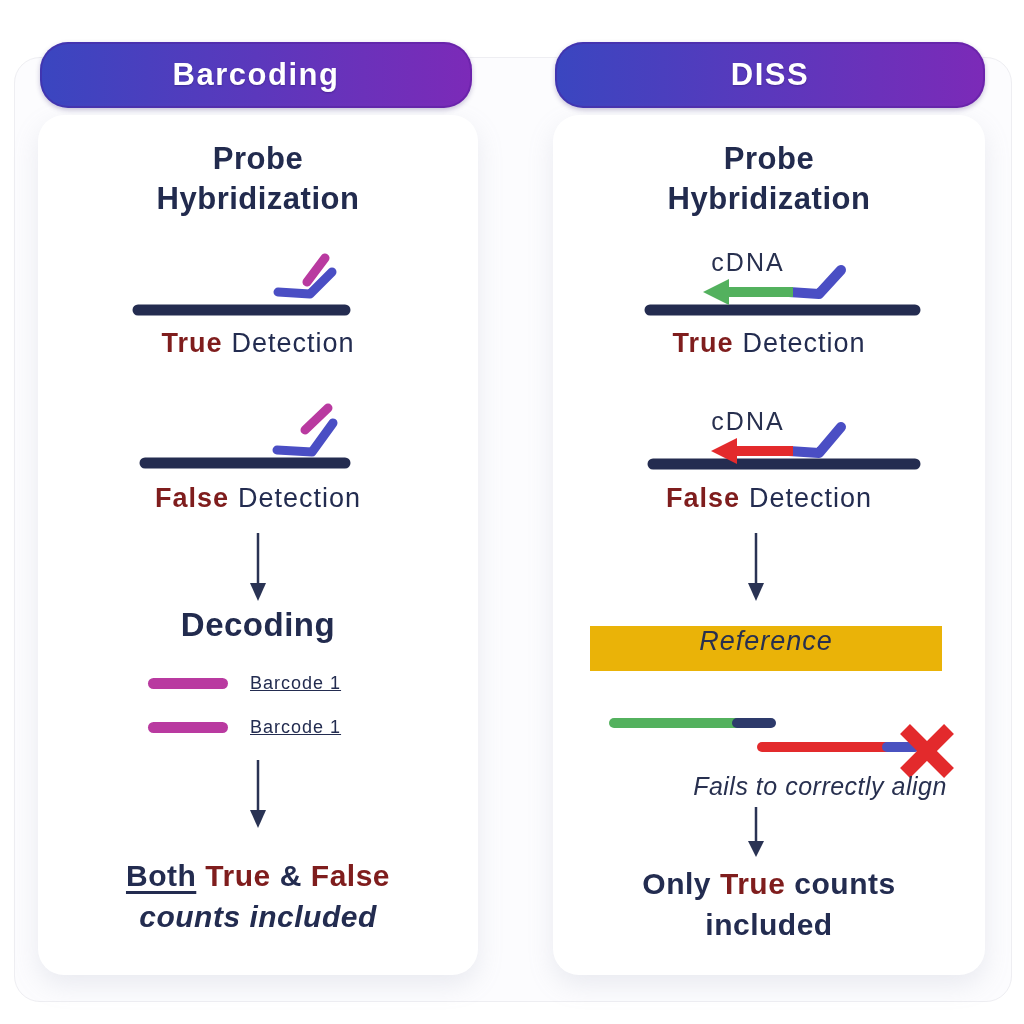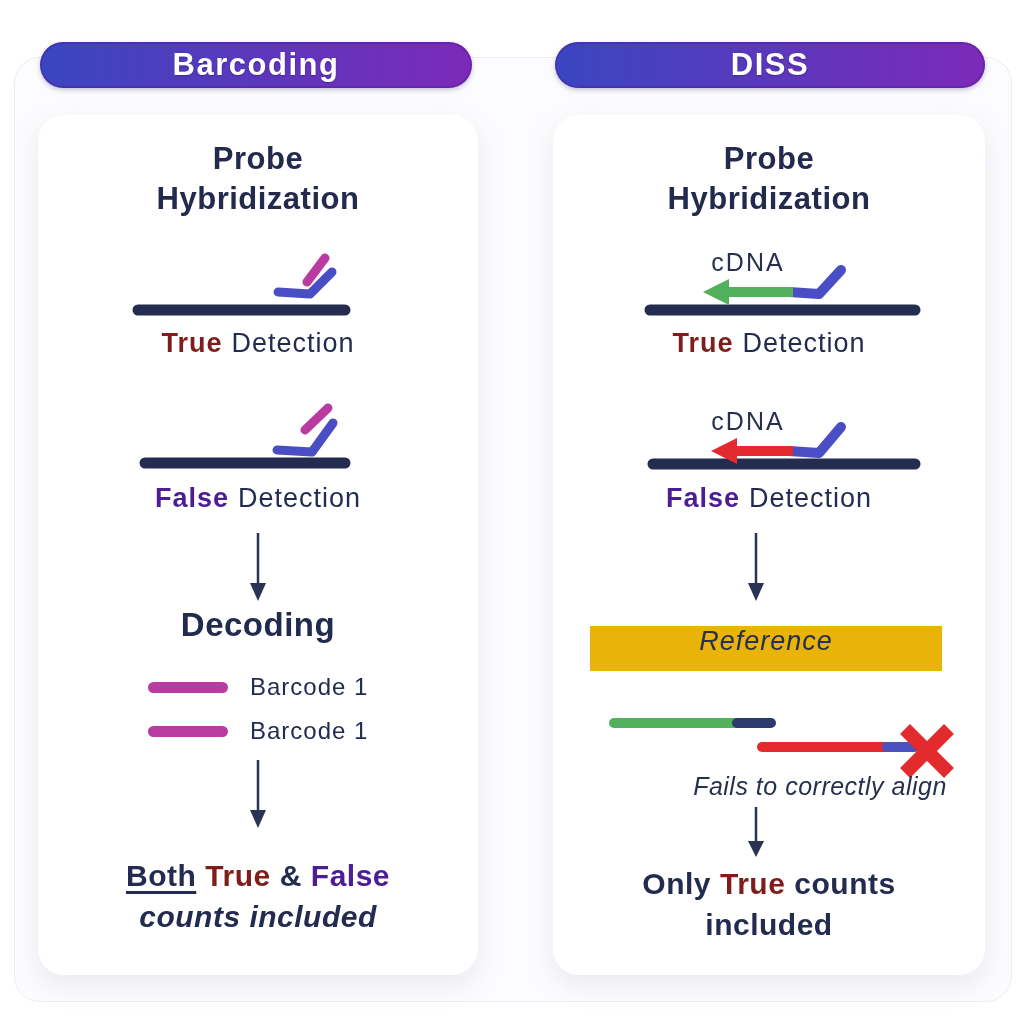--- a/index.html
+++ b/index.html
@@ -8,21 +8,21 @@
     background:#ffffff;
     font-family:"Liberation Sans", sans-serif;
     color:#232c50;
   }
   .sheet{
     position:absolute;left:14px;top:57px;width:996px;height:943px;
     background:#fcfcfe;border:1px solid #eeeef2;border-radius:26px;
   }
   
   .pill{
-    position:absolute;top:42px;height:46px;border-radius:28px;
+    position:absolute;top:42px;height:66px;border-radius:28px;
     background:linear-gradient(90deg,#3a46c0,#7c2ab8);
     box-shadow:inset 0 0 0 2px rgba(76,22,146,0.35), 0 2px 5px rgba(40,20,100,0.25);
     display:flex;align-items:center;justify-content:center;
     color:#ffffff;font-weight:bold;font-size:31px;letter-spacing:1.5px;
     text-shadow:0 1px 2px rgba(30,10,80,0.35);
   }
   #pill-left{left:40px;width:432px;}
   #pill-right{left:555px;width:430px;}
   
   .card{
@@ -32,27 +32,27 @@
   #card-left{left:38px;width:440px;}
   #card-right{left:553px;width:432px;}
   .abs{position:absolute;}
   .center{left:0;width:100%;text-align:center;}
   .step-title{
     font-weight:bold;font-size:31px;line-height:40px;letter-spacing:0.5px;color:#222b4e;text-align:center;
   }
   .det-label{font-size:27px;letter-spacing:1px;color:#232c50;}
   .det-label .word{font-weight:bold;}
   .green{color:#7f1d1d;}
-  .red{color:#4c1d95;}
+  .red{color:#7f1d1d;}
   .navy{color:#232c50;}
   .gap-l{margin-left:9px;}
   .cdna-label{font-size:25px;letter-spacing:2px;color:#28304f;}
   .barcode-row{display:flex;align-items:center;position:absolute;left:110px;}
   .barcode-bar{width:80px;height:11px;border-radius:6px;background:#b93aa0;}
-  .barcode-text{margin-left:22px;font-size:24px;letter-spacing:1px;color:#232c50;}
+  .barcode-text{margin-left:22px;font-size:18px;letter-spacing:1px;color:#232c50;text-decoration:underline;}
   .result-line{font-weight:bold;font-size:30px;line-height:41px;letter-spacing:0.5px;}
   .underlined{text-decoration:underline;text-decoration-thickness:3px;text-underline-offset:5px;}
   .italic{font-style:italic;}
   .ref-box{
     position:absolute;left:37px;top:511px;width:352px;height:45px;background:#eab308;
     display:flex;justify-content:center;
     font-style:italic;font-size:27px;letter-spacing:1px;color:#28304f;
   }
   .fail-note{font-style:italic;font-size:25px;letter-spacing:0.5px;color:#28304f;}
   svg{display:block;}

